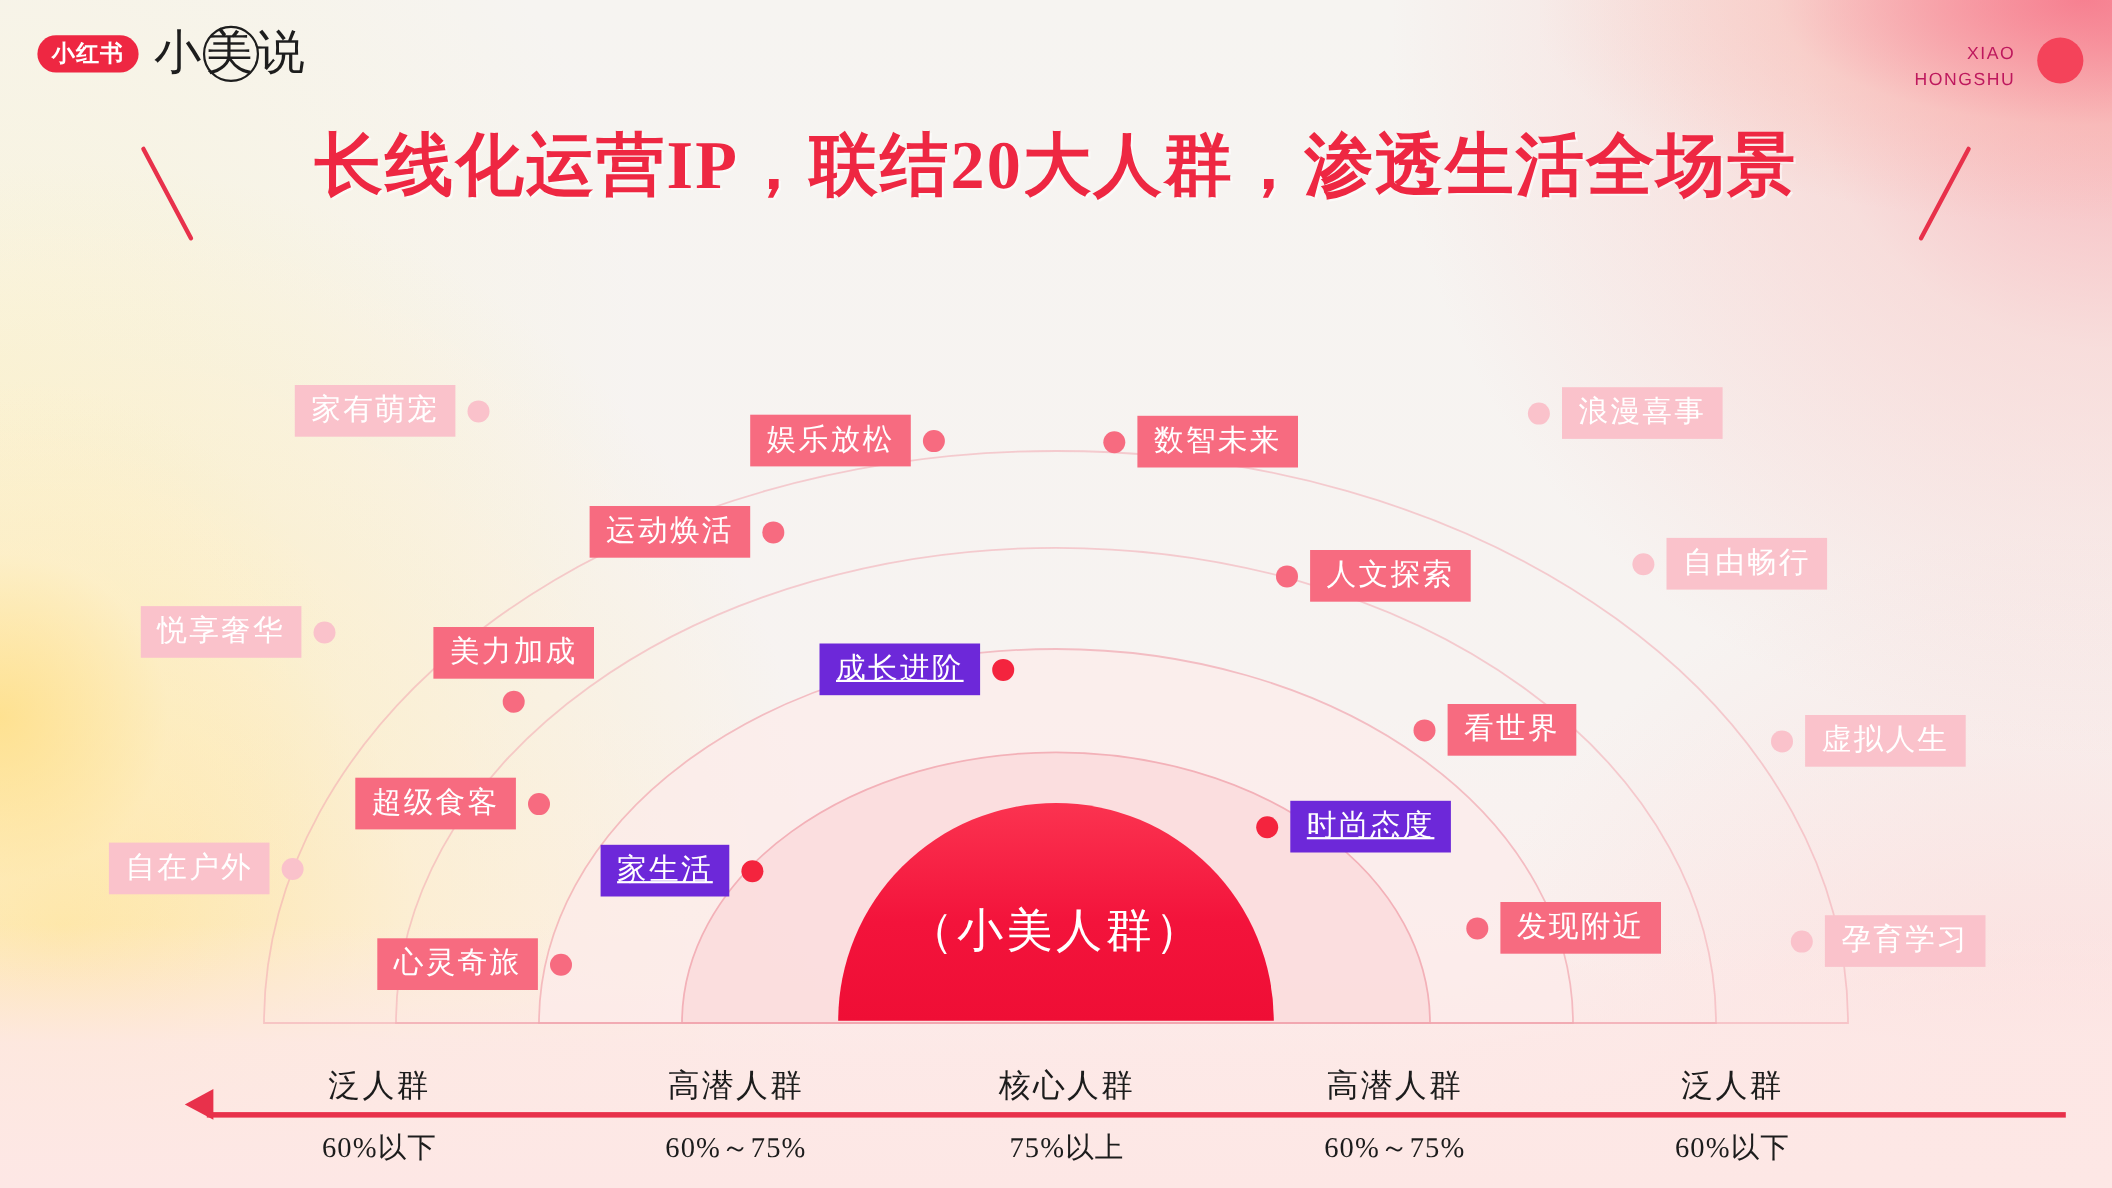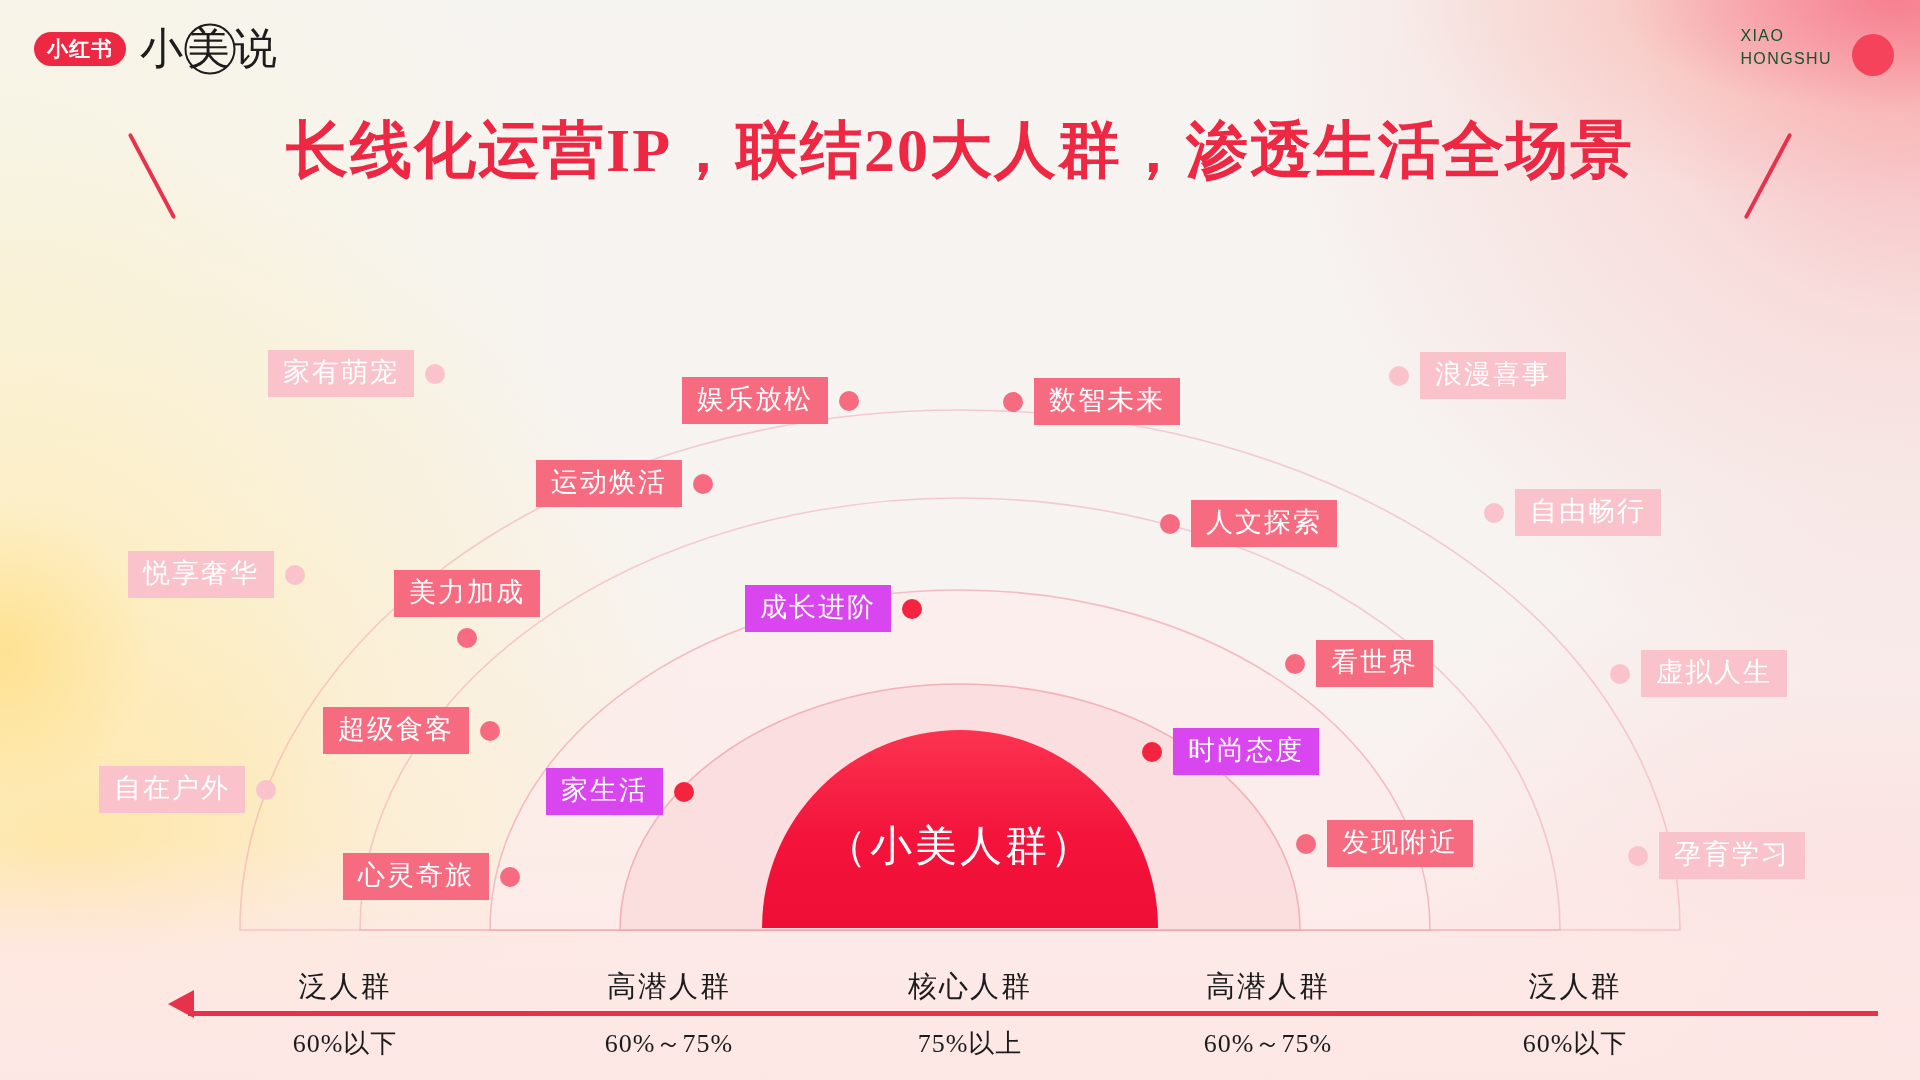--- a/index.html
+++ b/index.html
@@ -49,23 +49,23 @@
   .logo-word .circled {
     display:inline-block; position:relative; padding:0 2px;
   }
   .logo-word .circled::after {
     content:""; position:absolute; left:50%; top:50%;
     width:47px; height:47px; border:2px solid #1d1d1d; border-radius:50%;
     transform:translate(-50%,-50%);
   }
 
   .brand-en {
-    position:absolute; right:88px; top:24px; text-align:left;
+    position:absolute; right:88px; top:38px; text-align:right;
     font-family:"Liberation Sans","DejaVu Sans",sans-serif;
-    color:#14532d; font-size:16px; line-height:1.45; letter-spacing:1.4px;
+    color:#be185d; font-size:16px; line-height:1.45; letter-spacing:1.4px;
   }
   .brand-dot {
     position:absolute; right:26px; top:34px;
     width:42px; height:42px; border-radius:50%; background:#f4435a;
   }
 
   
   .title {
     position:absolute; left:0; right:0; top:108px; text-align:center;
     font-size:62px; color:#ee2742; font-weight:bold; letter-spacing:2px;
@@ -102,21 +102,21 @@
   .tag-node { position:absolute; display:flex; align-items:center; gap:11px; white-space:nowrap; }
   .tag-node.right { flex-direction:row-reverse; }
   .tag {
     color:#fff; font-size:27px; letter-spacing:2px; line-height:1;
     padding:9px 15px 11px;
     font-family:"Liberation Serif","DejaVu Serif",serif;
   }
   .dot { width:20px; height:20px; border-radius:50%; flex:0 0 auto; }
 
   
-  .t-core  .tag { background:#d946ef; }
+  .t-core  .tag { background:#6d28d9;text-decoration:underline; }
   .t-core  .dot { background:#f4243e; }
   .t-high  .tag { background:#f76b80; }
   .t-high  .dot { background:#f76b80; }
   .t-wide  .tag { background:#fac2cb; }
   .t-wide  .dot { background:#fac2cb; }
 
   
   .axis-line {
     position:absolute; left:188px; top:1011px; height:5px; width:1690px;
     background:#e8314b;
@@ -230,21 +230,21 @@
         <span class="dot"></span>
       </div>
       <div class="tag-node t-wide" style="left: 66px; top: 766px; padding-left: 33px;">
         <span class="tag">自在户外</span>
         <span class="dot"></span>
       </div>
       <div class="tag-node t-core" style="left: 546px; top: 768px;">
         <span class="tag">家生活</span>
         <span class="dot"></span>
       </div>
-      <div class="tag-node t-high right" style="left: 1296px; top: 820px;">
+      <div class="tag-node t-high right" style="left: 1333px; top: 820px;">
         <span class="tag">发现附近</span>
         <span class="dot"></span>
       </div>
       <div class="tag-node t-wide right" style="left: 1628px; top: 832px;">
         <span class="tag">孕育学习</span>
         <span class="dot"></span>
       </div>
       <div class="tag-node t-high" style="left: 343px; top: 853px;">
         <span class="tag">心灵奇旅</span>
         <span class="dot"></span>

